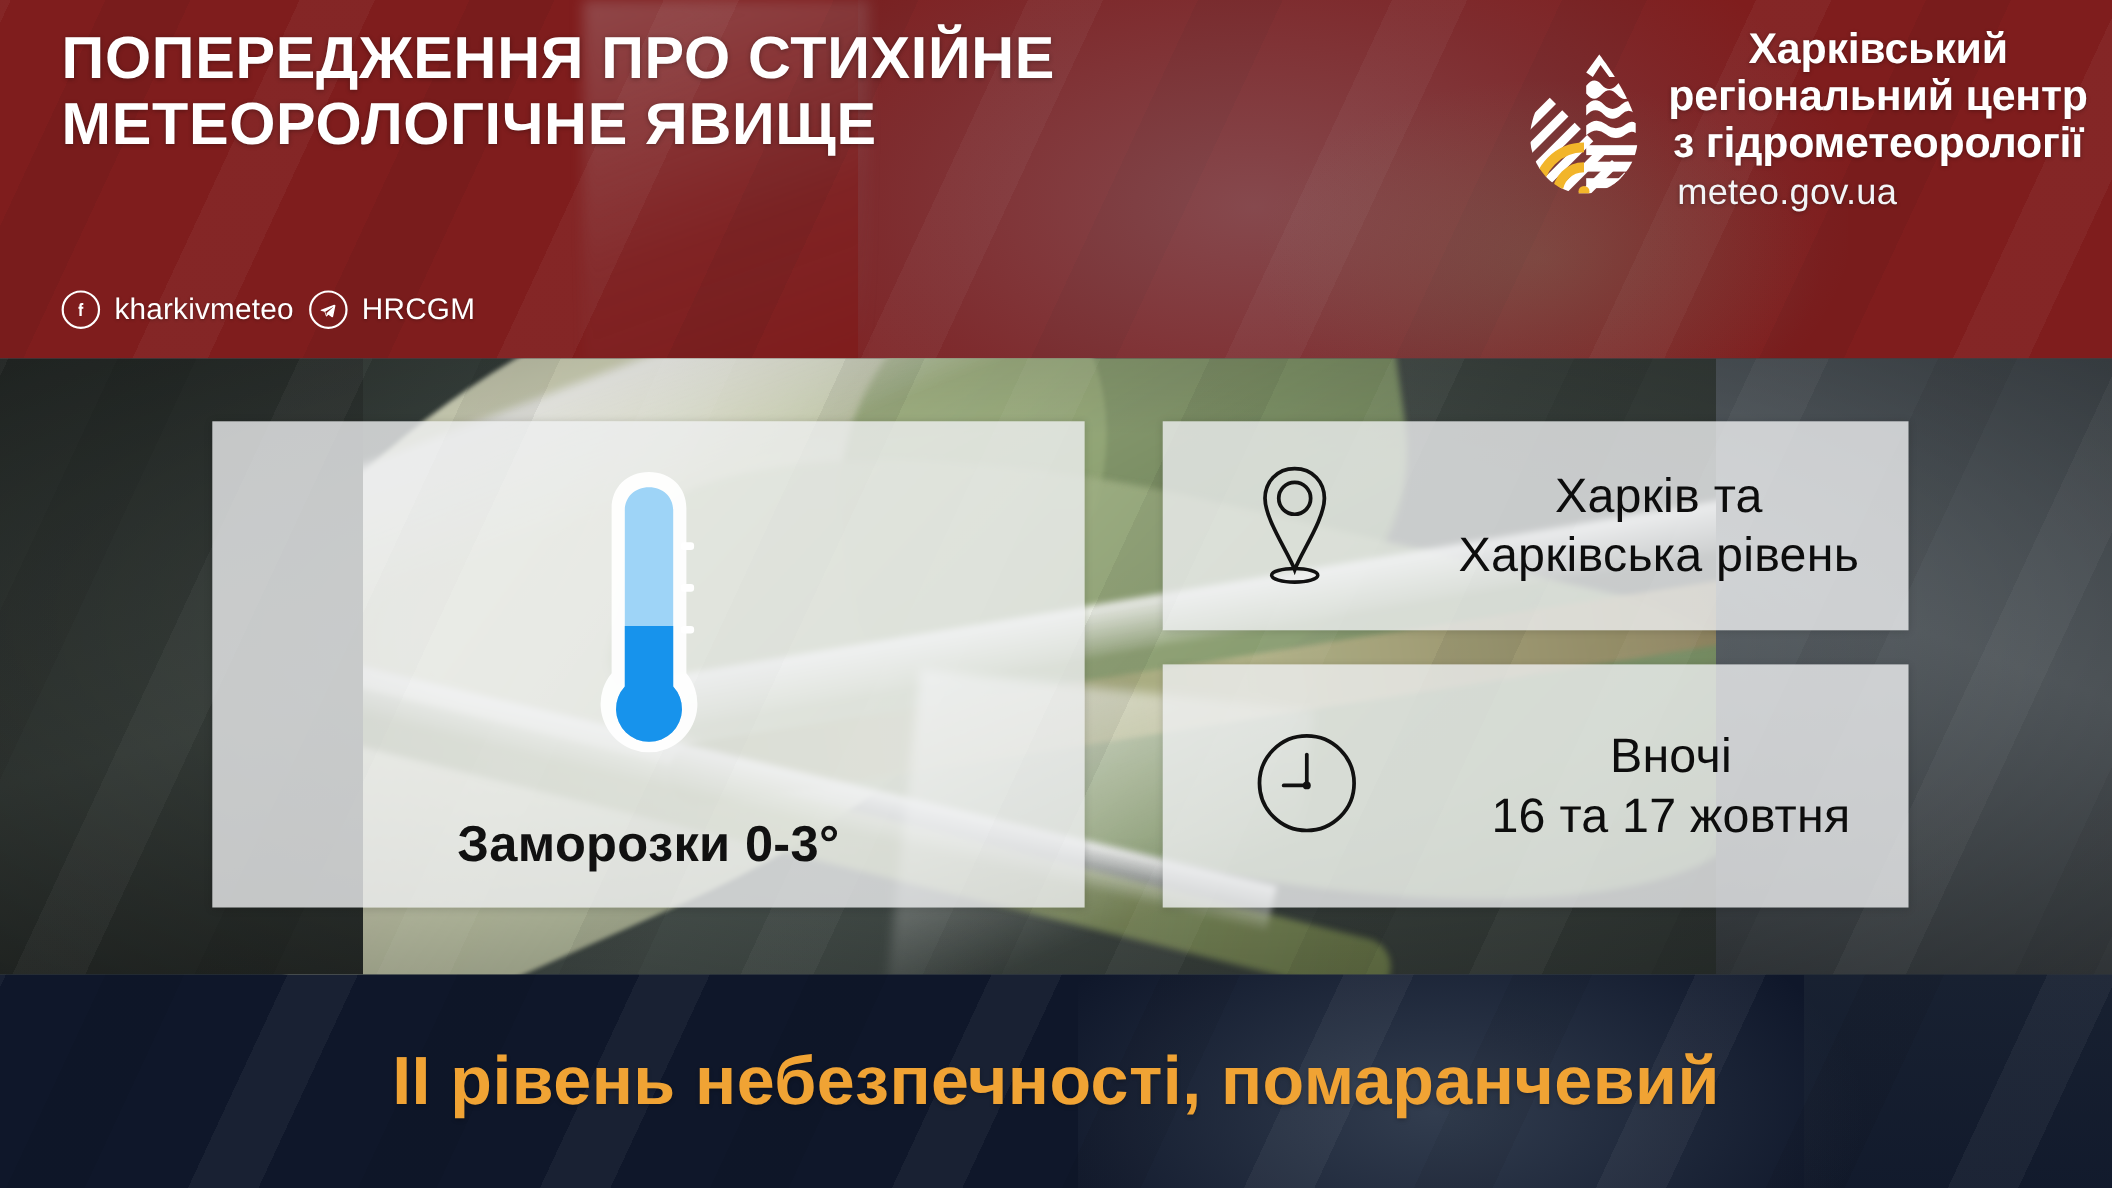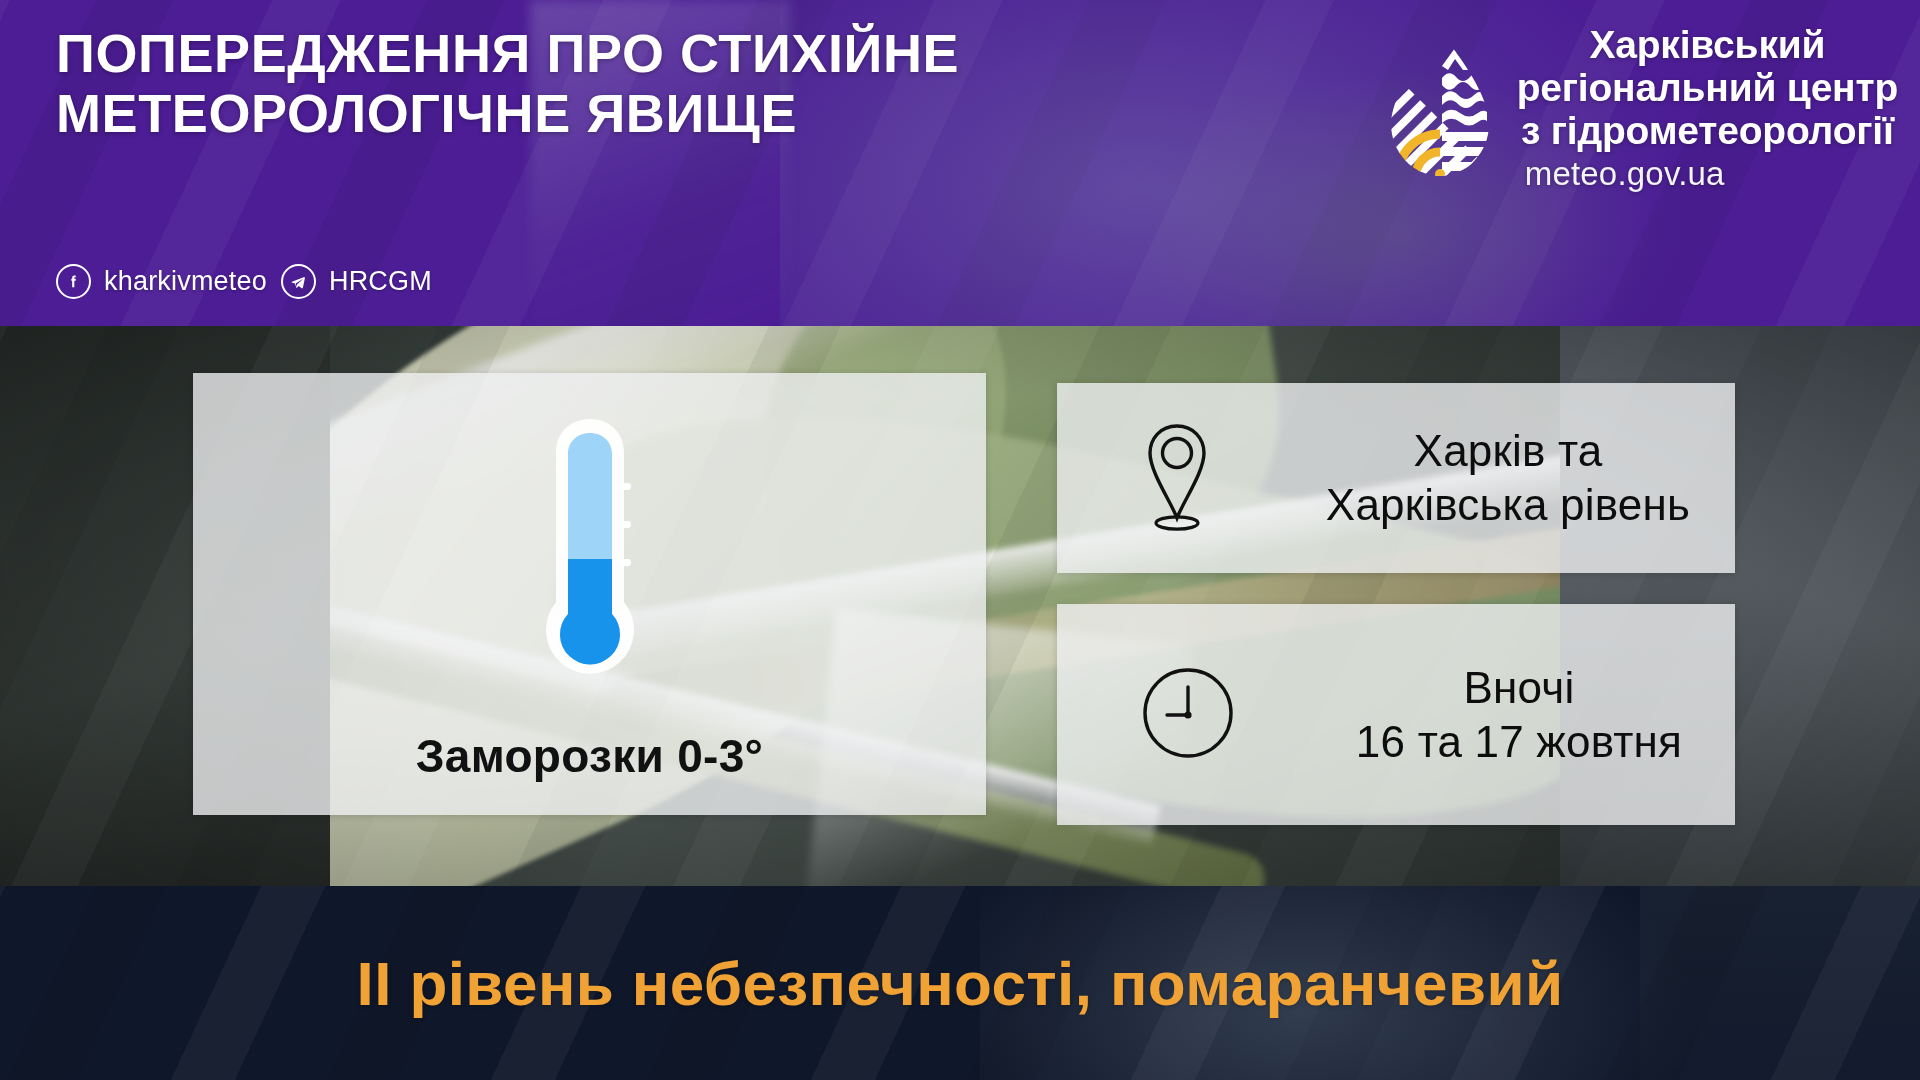--- a/index.html
+++ b/index.html
@@ -6,21 +6,21 @@
   body{
     width:1920px;height:1080px;overflow:hidden;
     font-family:"Liberation Sans","DejaVu Sans",sans-serif;
     background:#3a4a63;
   }
   .poster{position:relative;width:1920px;height:1080px;overflow:hidden;}
 
   
   .header{
     position:absolute;left:0;top:0;width:1920px;height:326px;
-    background:#4c1d95;overflow:hidden;
+    background:#7f1d1d;overflow:hidden;
   }
   .header .diag{
     position:absolute;inset:-40px;
     background:repeating-linear-gradient(115deg,
       rgba(255,255,255,0.040) 0px, rgba(255,255,255,0.040) 62px,
       rgba(255,255,255,0.000) 62px, rgba(255,255,255,0.000) 140px,
       rgba(0,0,0,0.050)       140px, rgba(0,0,0,0.050)       210px,
       rgba(255,255,255,0.000) 210px, rgba(255,255,255,0.000) 300px);
   }
   .header .glow{
@@ -156,21 +156,21 @@
       rgba(0,0,0,0.055) 150px, rgba(0,0,0,0.055) 215px,
       rgba(0,0,0,0.000) 215px, rgba(0,0,0,0.000) 300px);
   }
 
   
   .card{
     position:absolute;
     background:rgba(237,239,240,0.80);
     box-shadow:0 1px 7px rgba(0,0,0,0.16);
   }
-  .card-left{left:193px;top:373px;width:793px;height:442px;}
+  .card-left{left:193px;top:383px;width:793px;height:442px;}
   .card-place{left:1057px;top:383px;width:678px;height:190px;}
   .card-time{left:1057px;top:604px;width:678px;height:221px;}
 
   .card-left-inner{
     width:100%;height:100%;
     display:flex;flex-direction:column;align-items:center;justify-content:flex-start;
   }
   .thermo{margin-top:36px;}
   .card-left-label{
     margin-top:26px;

